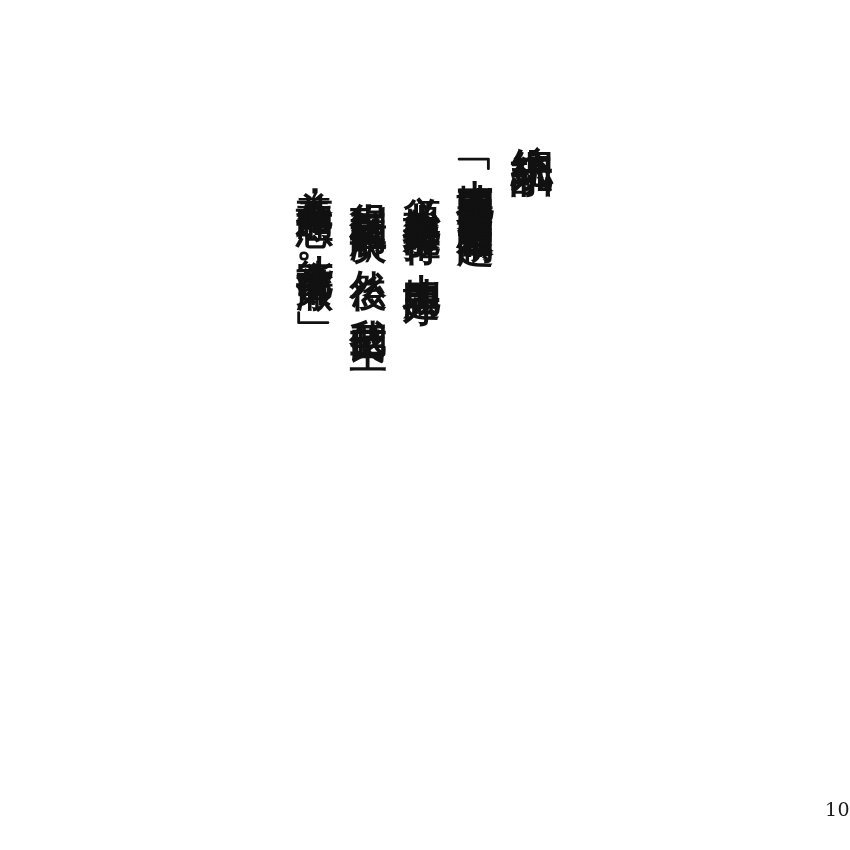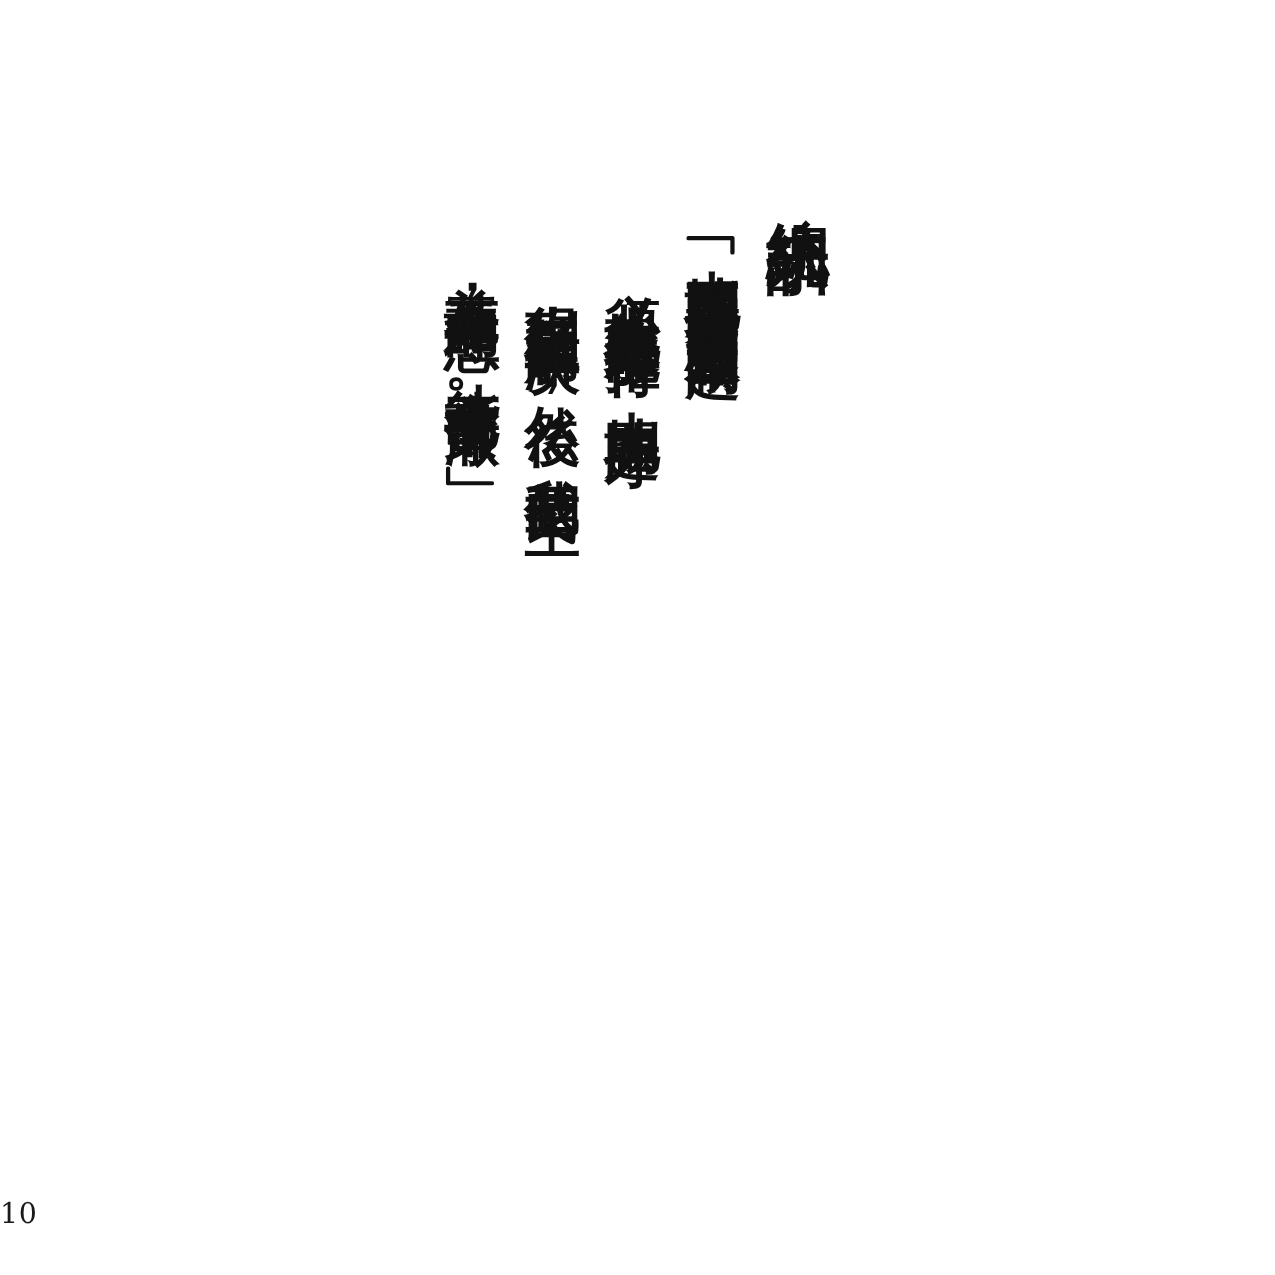--- a/index.html
+++ b/index.html
@@ -64,21 +64,21 @@
   .col-b1 { height: 625px; padding-top: 36px; }
   .col-b2 { height: 600px; padding-top: 56px; }
   .col-b3 { height: 545px; padding-top: 64px; }
   .col-b4 { height: 560px; padding-top: 52px; }
 
   .page-number {
     position: absolute;
     left: 0;
     right: 0;
     bottom: 30px;
-    text-align: left;
+    text-align: right;
     font-family: "DejaVu Serif", "Liberation Serif", serif;
     font-size: 19px;
     color: #1a1a1a;
     letter-spacing: 0.02em;
   }
 </style>
 </head>
 <body>
 
 <div class="page">

